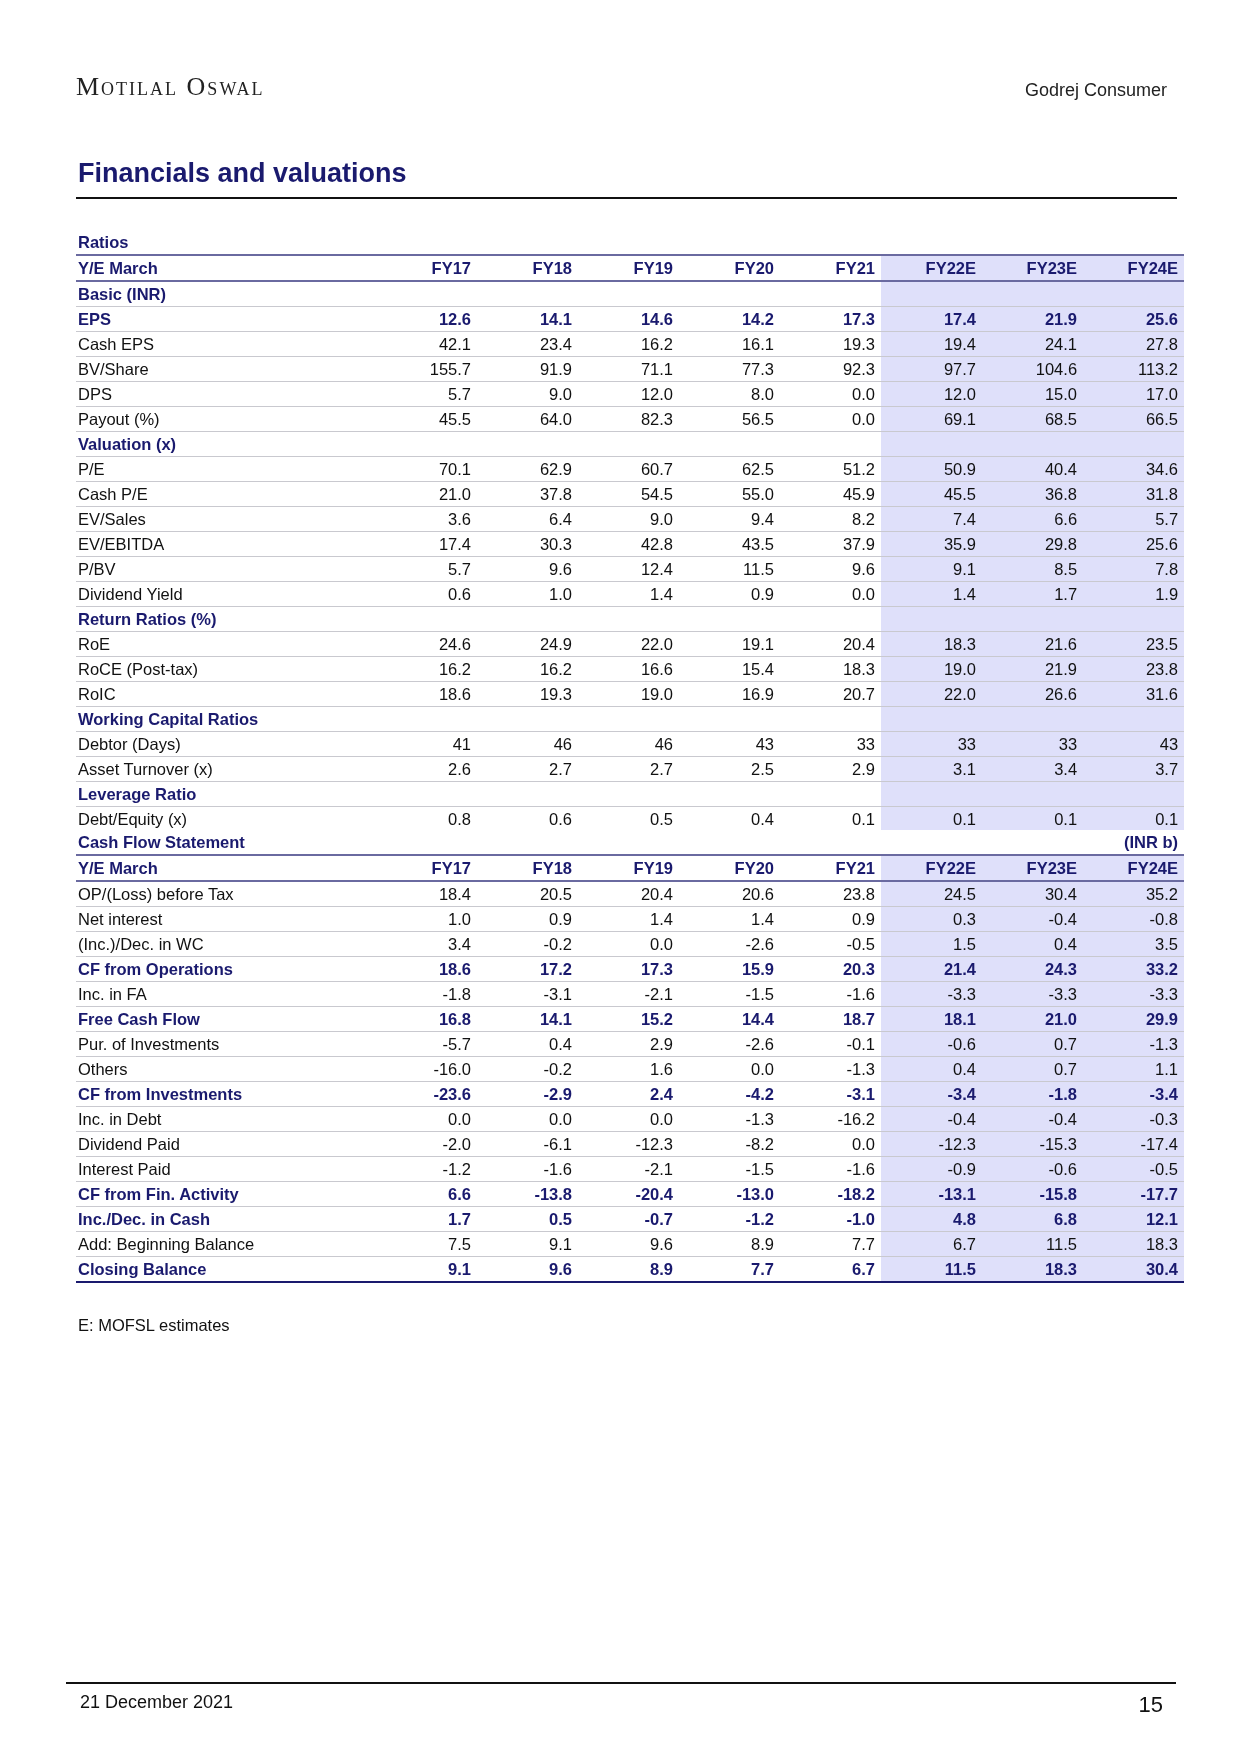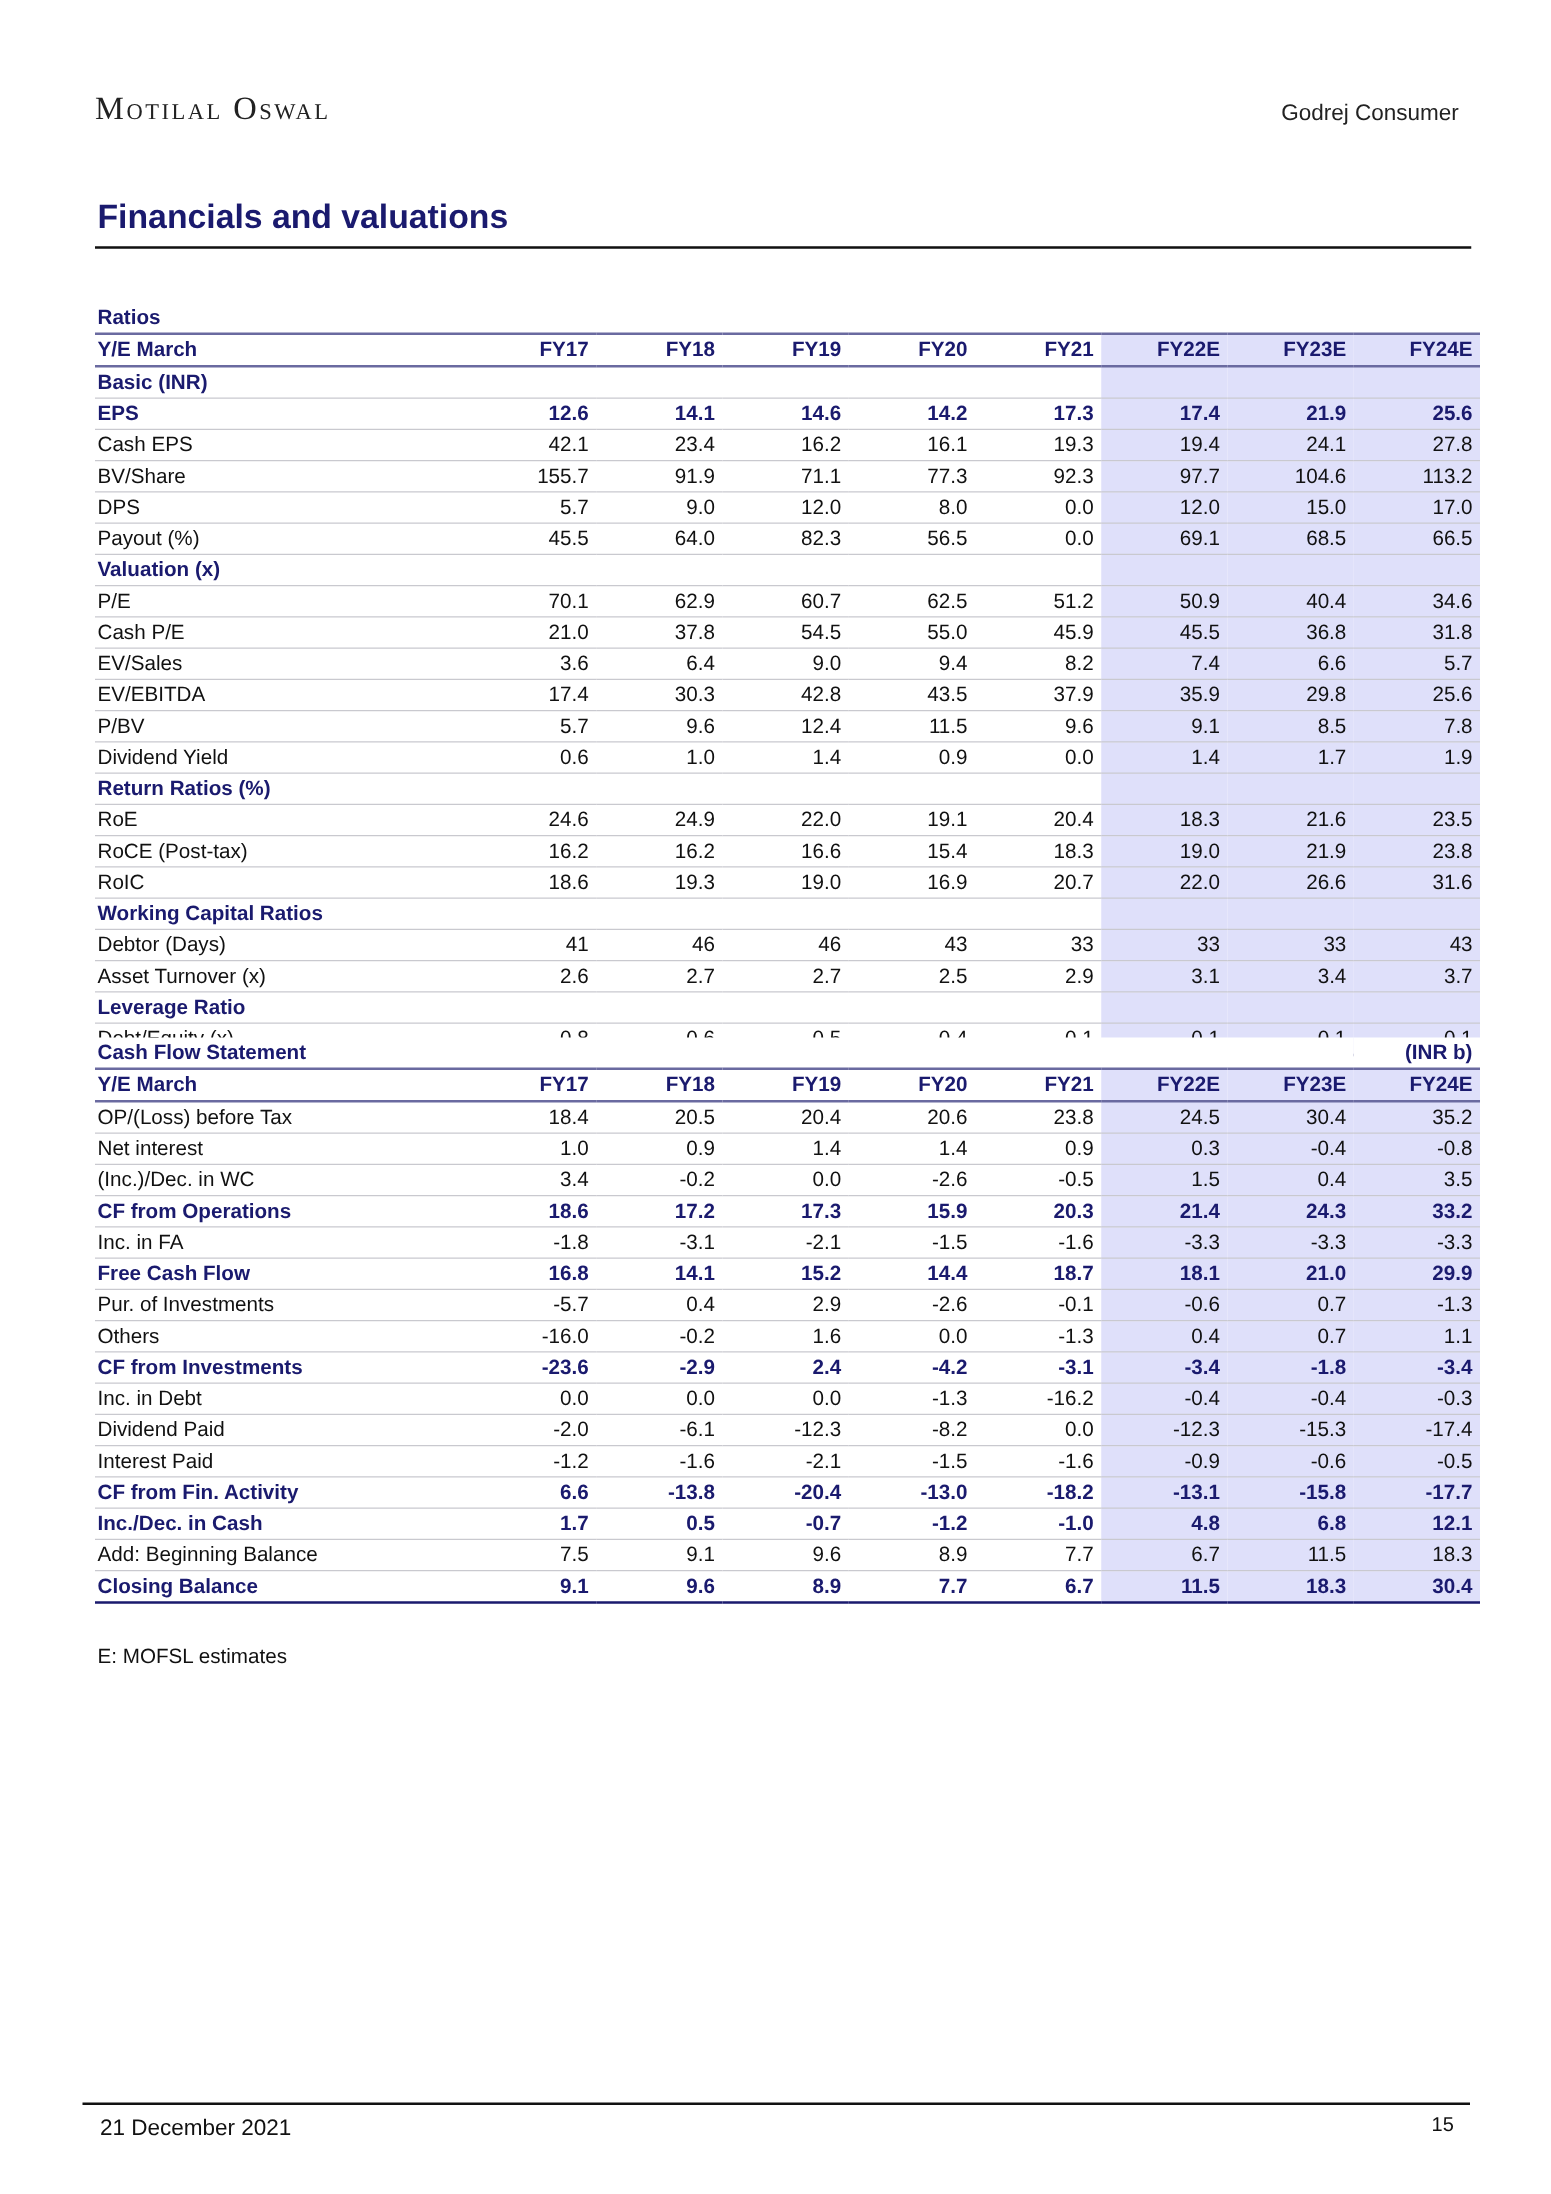--- a/index.html
+++ b/index.html
@@ -16,26 +16,26 @@
                  border-bottom: 1px solid #c9c9cf; }
   table.fin td.num { text-align: right; }
   table.fin td.est { background: #dfe0fa; }
   table.fin col.label { width: 300px; }
   table.fin col.c { width: 101px; }
   tr.caption td { border-bottom: 2px solid #6a6aa0; font-weight: bold; color: #1a1a6e; background: #fff !important; }
   tr.header td { border-bottom: 2px solid #6a6aa0; font-weight: bold; color: #1a1a6e; }
   tr.section td { font-weight: bold; color: #1a1a6e; }
   tr.bold td { font-weight: bold; color: #1a1a6e; }
   tr.last td { border-bottom: 2px solid #1a1a6e; }
-  #ratios { top: 230px; margin-top: 12px; }
+  #ratios { top: 230px; }
   #cashflow { top: 830px; }
   .note { position: absolute; left: 78px; top: 1316px; font-size: 16.5px; color: #111; }
   .foot-rule { position: absolute; left: 66px; width: 1110px; top: 1682px; height: 2px; background: #111; }
   .foot-date { position: absolute; left: 80px; top: 1692px; font-size: 18px; color: #111; }
-  .foot-page { position: absolute; right: 78px; top: 1692px; font-size: 16px; color: #111; }
+  .foot-page { position: absolute; right: 78px; top: 1692px; font-size: 22px; color: #111; }
 </style>
 </head>
 <body>
 
 <div class="logo">Motilal Oswal</div>
 <div class="company">Godrej Consumer</div>
 <div class="title">Financials and valuations</div>
 <div class="title-rule"></div>
 
 <table class="fin" id="ratios">

